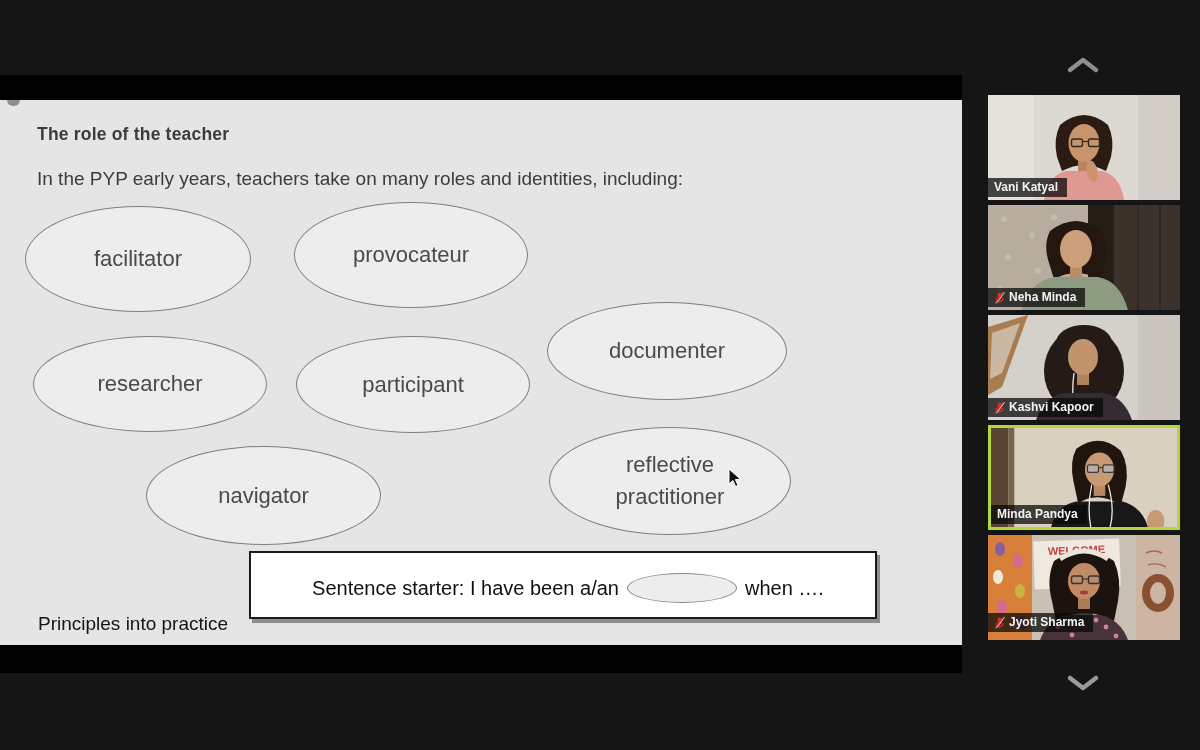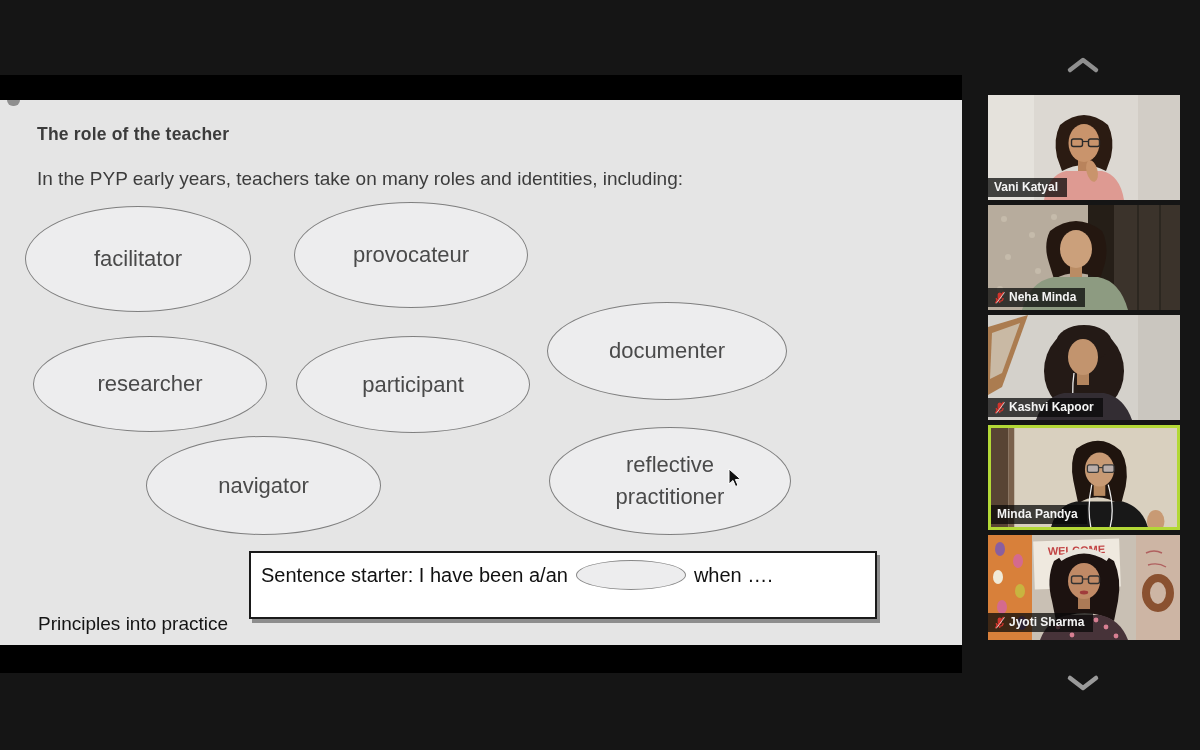--- a/index.html
+++ b/index.html
@@ -15,21 +15,21 @@
   .slide-title{position:absolute;left:37px;top:24px;font-size:17.5px;font-weight:700;
                color:#3c3c3c;letter-spacing:.2px;}
   .slide-intro{position:absolute;left:37px;top:68px;font-size:19px;color:#3c3c3c;}
   .bubble{position:absolute;background:#ededee;border:1.5px solid #7f7f7f;border-radius:50%;
           display:flex;align-items:center;justify-content:center;box-sizing:border-box;}
   .bubble span{font-size:22px;color:#4a4a4a;text-align:center;line-height:1.45;}
   .bubble.wrap span{width:160px;}
   .sentence-box{position:absolute;left:249px;top:451px;width:628px;height:68px;
                 border:2.5px solid #1a1a1a;background:#fff;box-sizing:border-box;
                 box-shadow:3px 4px 0 rgba(70,70,70,.55);}
-  .sentence-row{display:flex;align-items:center;gap:8px;padding:5px 0 0 10px;height:34px;}
+  .sentence-row{display:flex;align-items:center;gap:8px;padding:18px 0 0 10px;height:34px;justify-content:center;}
   .sentence-row span{font-size:20px;color:#111;white-space:nowrap;}
   .mini-ellipse{display:inline-block;width:110px;height:30px;background:#ededee;
                 border:1.5px solid #888;border-radius:50%;box-sizing:border-box;flex:0 0 auto;}
   .slide-footer{position:absolute;left:38px;top:513px;font-size:19px;color:#141414;}
   .cursor{position:absolute;left:728px;top:368px;}
 
   
   .chev{position:absolute;left:1064px;width:38px;height:20px;cursor:pointer;}
   .chev.up{top:55px;} .chev.down{top:673px;}
   .tile{position:absolute;left:988px;width:192px;height:105px;background:#222;
@@ -60,21 +60,21 @@
         </div>
       <div class="bubble" style="left:547px;top:202px;width:240px;height:98px">
         <span>documenter</span>
         </div>
       <div class="bubble" style="left:33px;top:236px;width:234px;height:96px">
         <span>researcher</span>
         </div>
       <div class="bubble" style="left:296px;top:236px;width:234px;height:97px">
         <span>participant</span>
         </div>
-      <div class="bubble" style="left:146px;top:336px;width:235px;height:99px">
+      <div class="bubble" style="left:146px;top:346px;width:235px;height:99px">
         <span>navigator</span>
         </div>
       <div class="bubble wrap" style="left:549px;top:327px;width:242px;height:108px">
         <span>reflective practitioner</span>
         </div>
 
       <div class="sentence-box">
         <div class="sentence-row">
           <span>Sentence starter: I have been a/an</span>
           <span class="mini-ellipse"></span>

